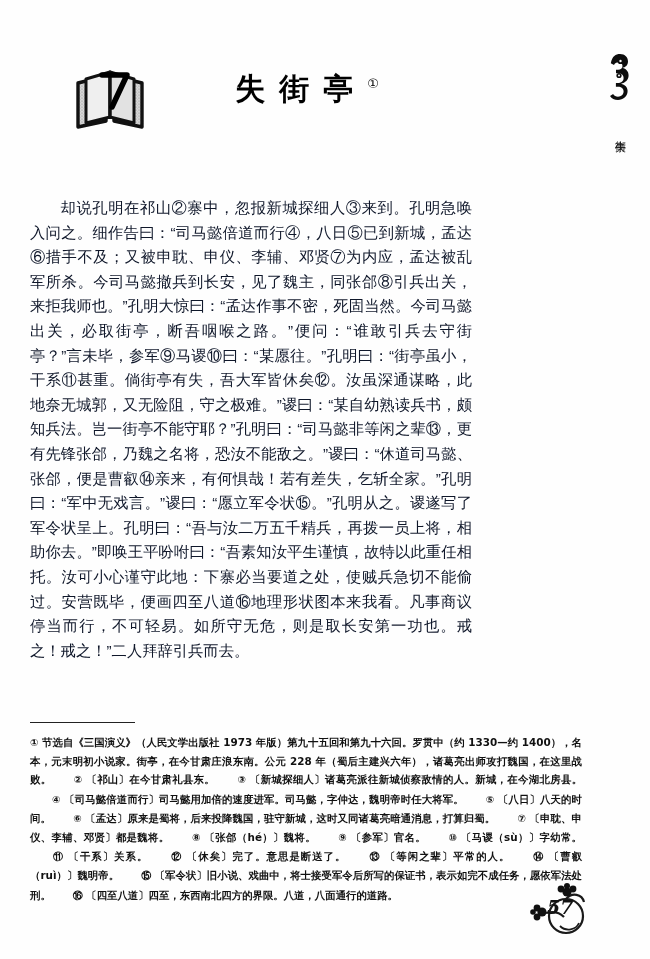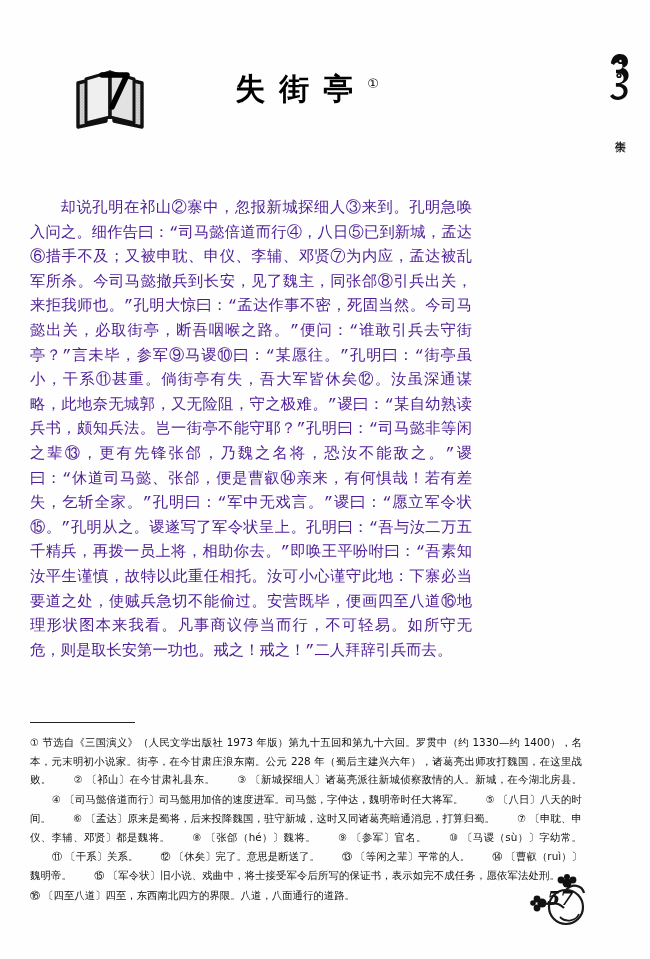--- a/index.html
+++ b/index.html
@@ -113,22 +113,22 @@
   
   .body-text {
     position: absolute;
     left: 30px;
     top: 196px;
     width: 442px;
     font-size: 15.3px;
     line-height: 24.6px;
     text-align: justify;
     text-justify: inter-character;
-    color: #4c1d95;
-    font-family: Liberation Mono, monospace;
+    color: #0f172a;
+    font-family: Liberation Sans, sans-serif;
   }
   .body-text p {
     margin: 0;
     text-indent: 2em;
     text-align: justify;
     text-justify: inter-character;
   }
 
   
   .note-rule {
@@ -143,34 +143,35 @@
     position: absolute;
     left: 30px;
     top: 733px;
     width: 552px;
     font-size: 10.4px;
     line-height: 18.2px;
     color: #111;
     text-align: justify;
     text-justify: inter-character;
     font-family: "DejaVu Sans", "Liberation Sans", sans-serif;
+    font-weight: bold;
   }
   .notes .gap {
     display: inline-block;
     width: 22px;
   }
   .notes .num {
     font-size: 10px;
   }
 
   
   .folio {
     position: absolute;
     right: 36px;
-    bottom: 26px;
+    bottom: 17px;
     width: 84px;
     height: 60px;
   }
   .folio svg { display: block; }
   .folio-number {
     position: absolute;
     left: 17px;
     top: 14px;
     font-size: 19px;
     font-weight: bold;

